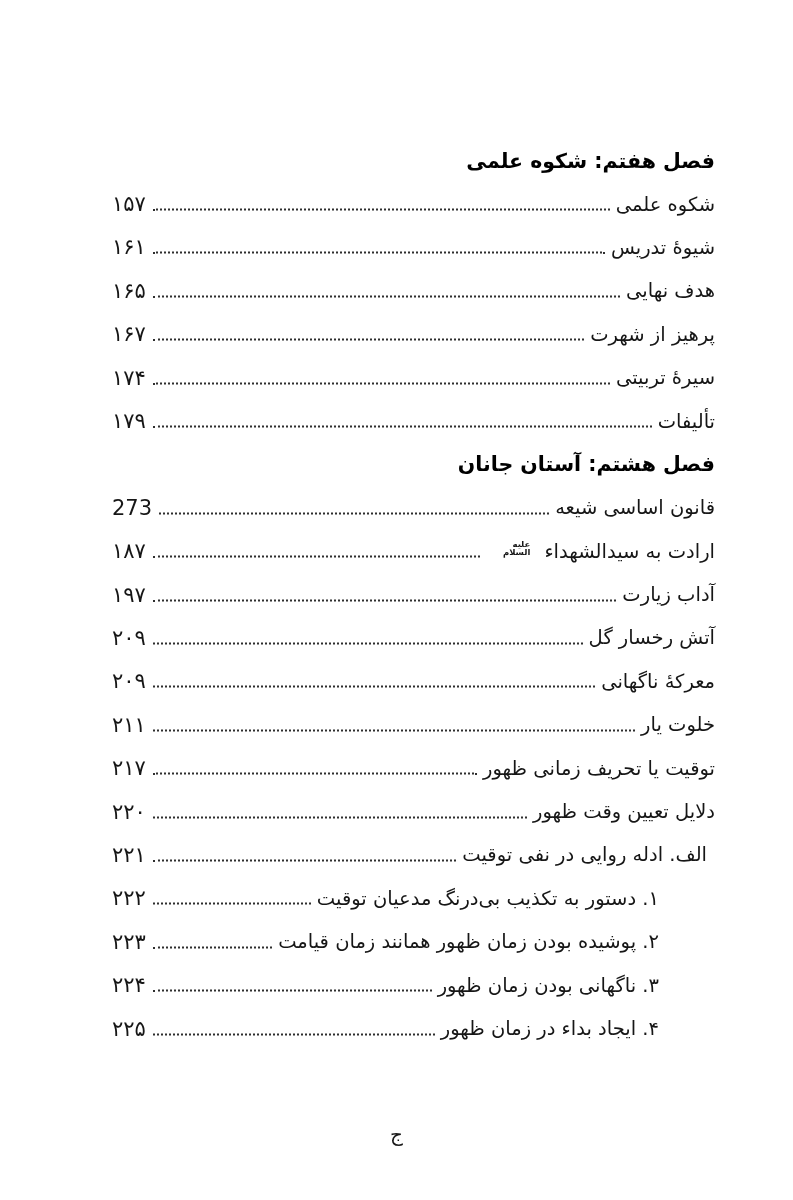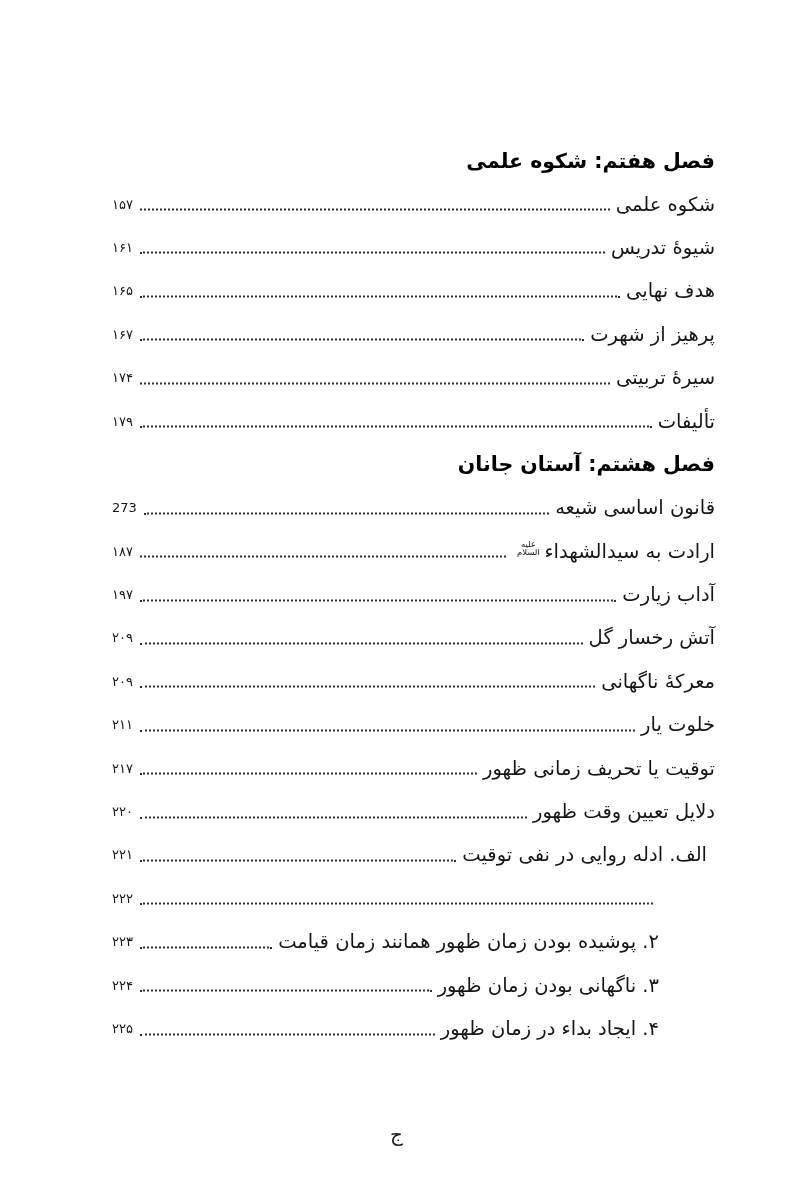--- a/index.html
+++ b/index.html
@@ -48,34 +48,33 @@
     min-width:10px;
     height:0;
     border-bottom:2.4px dotted #2e2e2e;
     transform:translateY(5.5px);
     margin-right:6px;  
     margin-left:7px;   
   }
   .page-num{
     white-space:nowrap;
     flex:0 0 auto;
-    font-size:13px;
+    font-size:21px;
   }
   .indent-1{padding-right:8px;}
   .indent-2{padding-right:56px;}
   .honorific{
     display:inline-block;
     width:30px;
     font-size:8.5px;
-    font-weight:normal;
+    font-weight:bold;
     line-height:1;
-    text-align:center;
     vertical-align:middle;
     transform:translateY(-3px);
-    margin:0 1px;
+    margin:0 14px;
     white-space:normal;
     flex:0 0 auto;
   }
   .footer-letter{
     position:absolute;
     top:1122px;
     left:0;right:0;
     text-align:center;
     font-size:20px;
     color:#1a1a1a;
@@ -162,20 +161,21 @@
         <span class="entry-title">دلایل تعیین وقت ظهور</span>
         <div class="leader"></div>
         <span class="page-num">۲۲۰</span>
       </div>
       <div class="toc-row entry-row indent-1">
         <span class="entry-title">الف. ادله روایی در نفی توقیت</span>
         <div class="leader"></div>
         <span class="page-num">۲۲۱</span>
       </div>
       <div class="toc-row entry-row indent-2">
+        <span class="entry-title">۱. دستور به تکذیب بی‌درنگ مدعیان توقیت</span>
         <div class="leader"></div>
         <span class="page-num">۲۲۲</span>
       </div>
       <div class="toc-row entry-row indent-2">
         <span class="entry-title">۲. پوشیده بودن زمان ظهور همانند زمان قیامت</span>
         <div class="leader"></div>
         <span class="page-num">۲۲۳</span>
       </div>
       <div class="toc-row entry-row indent-2">
         <span class="entry-title">۳. ناگهانی بودن زمان ظهور</span>

